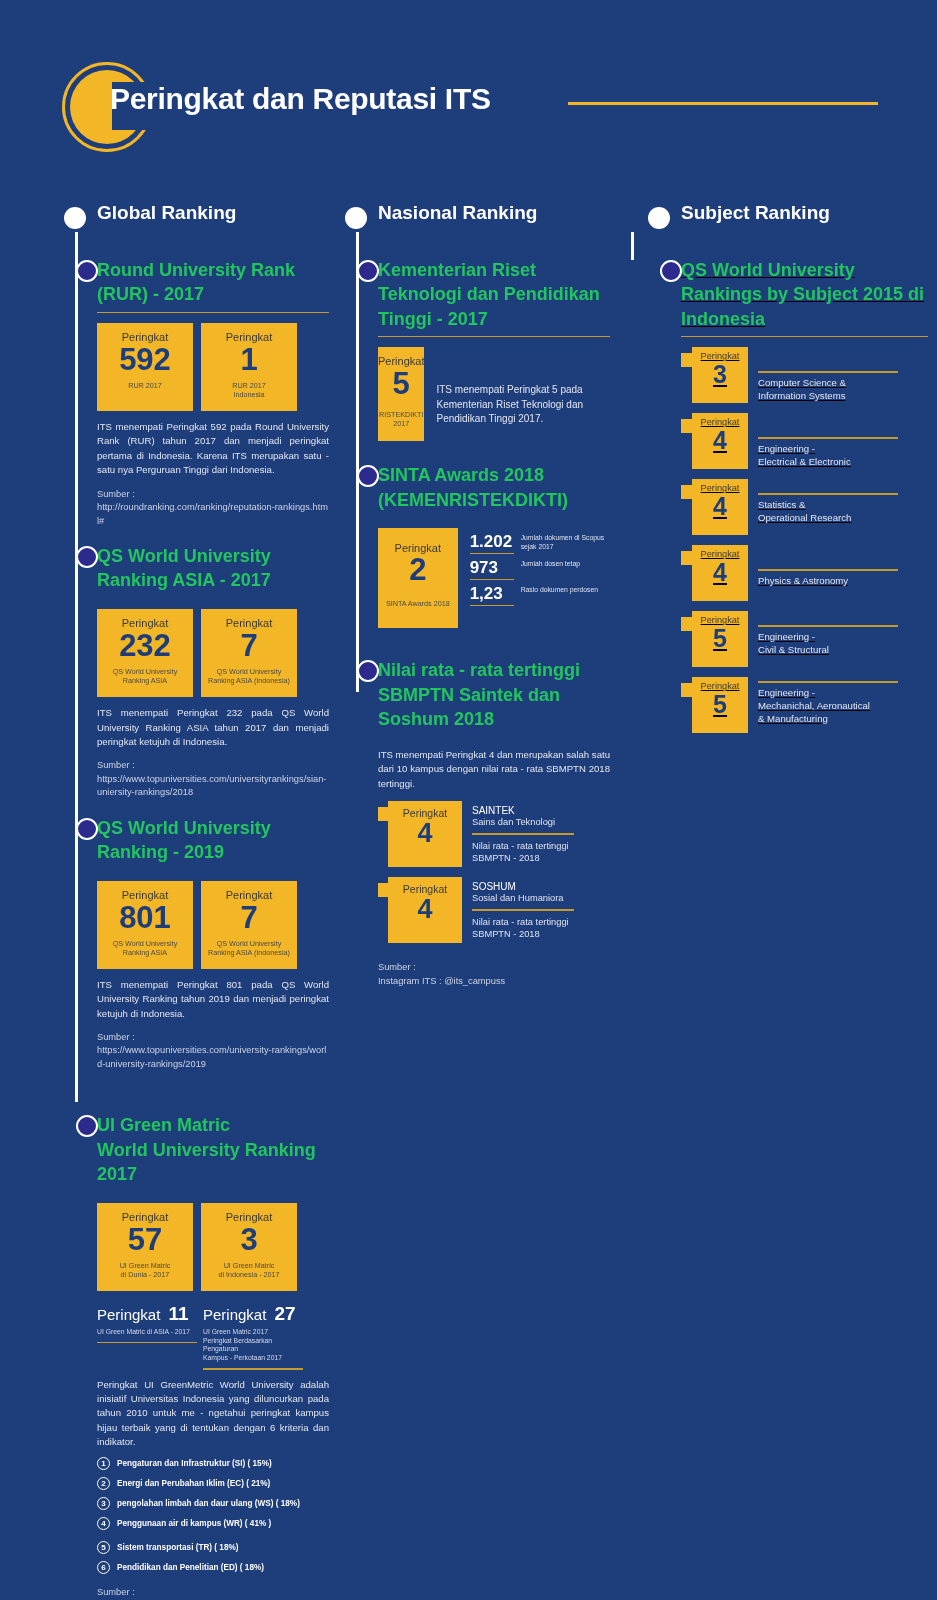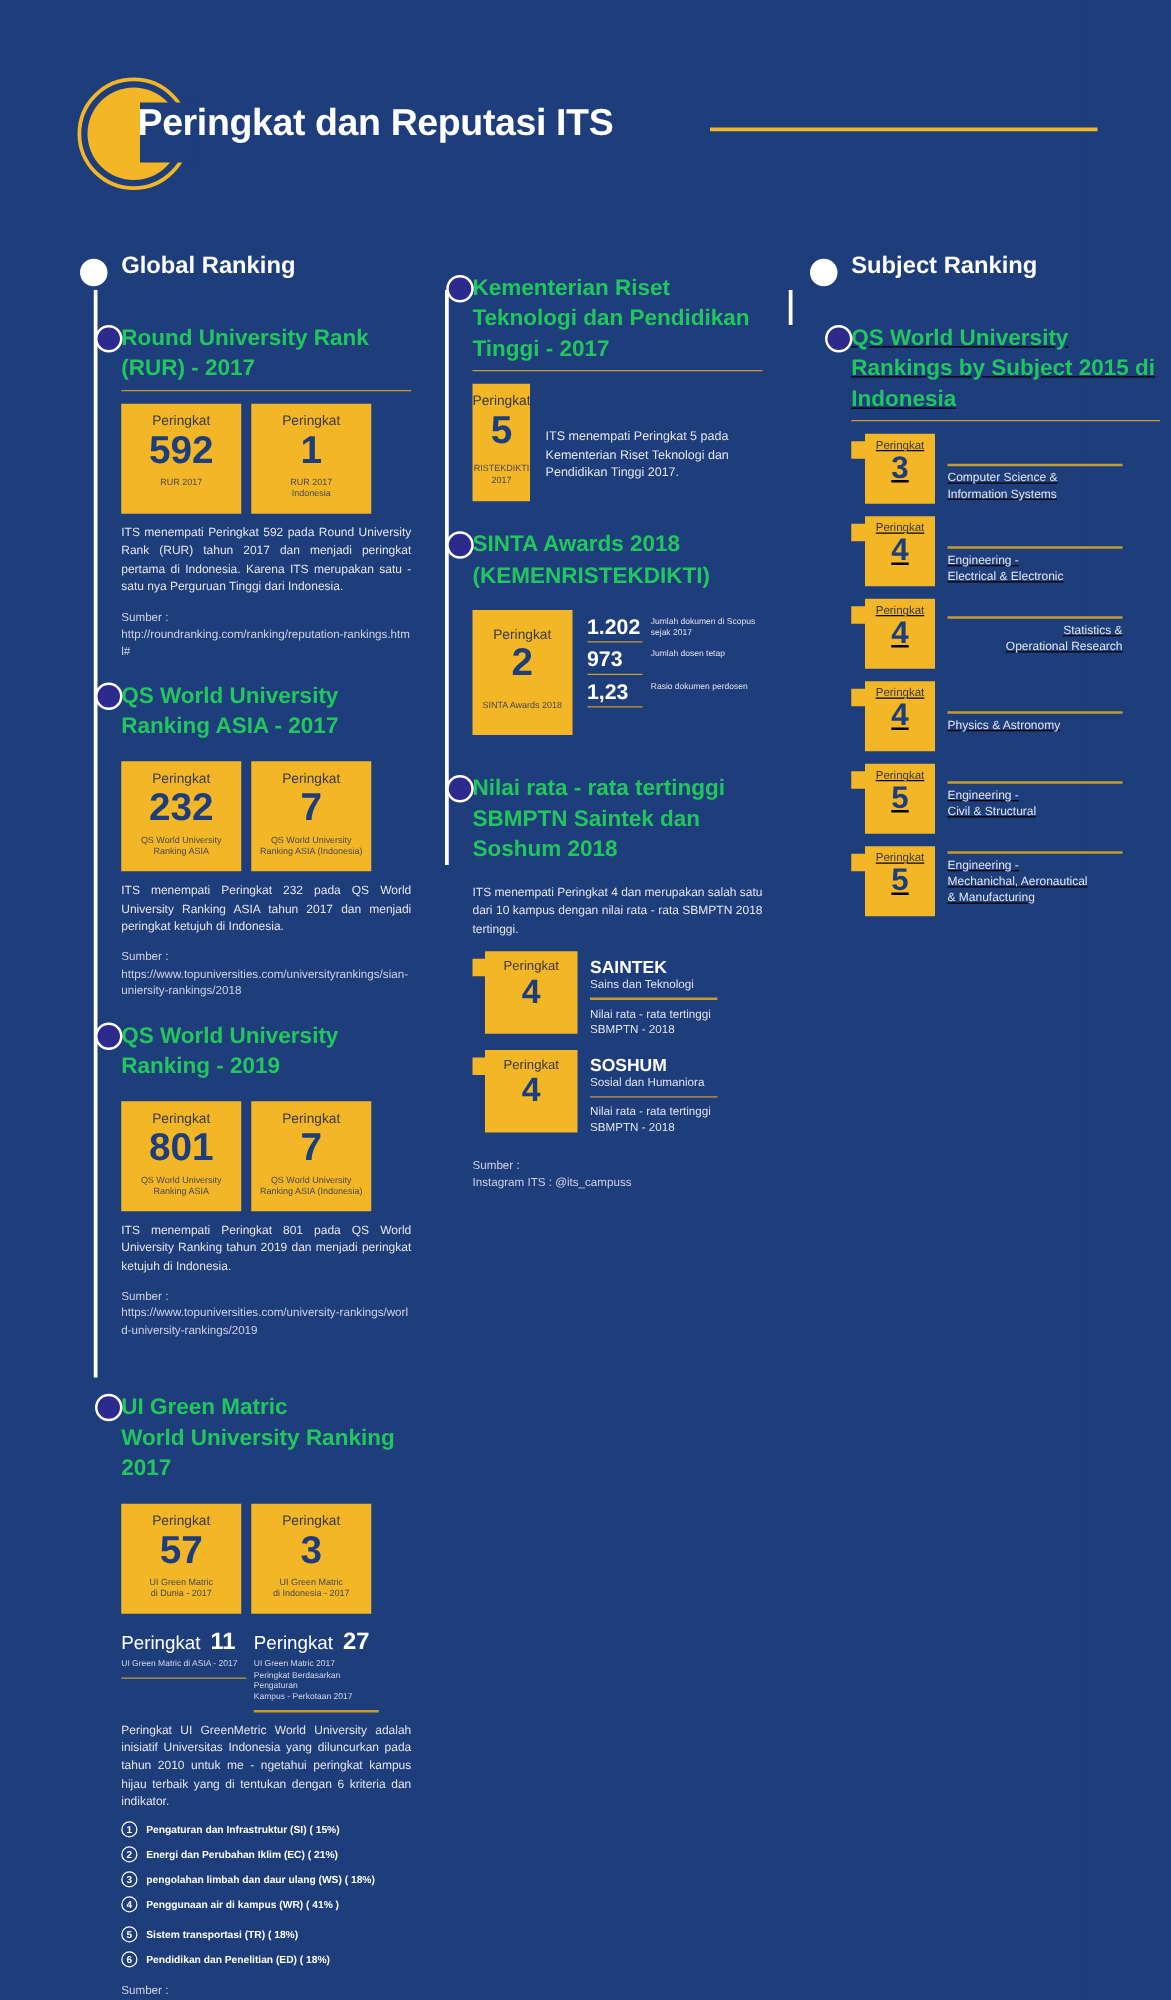--- a/index.html
+++ b/index.html
@@ -106,21 +106,21 @@
   .stat .txt { font-size: 6.8px; color: #dfe3f0; line-height: 1.3; padding-top: 2px; }
 
   
   .mini-row { display: flex; align-items: flex-start; margin-top: 10px; }
   .mini-sq { width: 14px; height: 14px; background: #f2b626; margin-top: 6px; margin-right: -4px; }
   .mini-card { background: #f2b626; width: 74px; height: 66px;
     display: flex; flex-direction: column; align-items: center; padding-top: 6px; }
   .mini-card .cap { font-size: 10.5px; color: #3a3a3a; }
   .mini-card .num { font-size: 27px; font-weight: bold; color: #1e3d7b; line-height: 1.05; }
   .mini-info { padding-left: 10px; padding-top: 4px; }
-  .mini-info .t1 { font-size: 14px; font-weight: bold; color: #ffffff; }
+  .mini-info .t1 { font-size: 10px; font-weight: normal; color: #ffffff; }
   .mini-info .t2 { font-size: 9.3px; color: #dfe3f0; margin-top: 1px; }
   .mini-info .rule { width: 102px; height: 1.5px; background: #c79a2e; margin: 6px 0 5px; }
   .mini-info .t3 { font-size: 9.3px; color: #dfe3f0; line-height: 1.35; }
 
   
   .subj-item { display: flex; align-items: flex-start; margin-top: 10px; }
   .subj-sq { width: 14px; height: 14px; background: #f2b626; margin-top: 6px; margin-right: -3px; }
   .subj-card { background: #f2b626; width: 56px; height: 56px;
     display: flex; flex-direction: column; align-items: center; padding-top: 4px; }
   .subj-card .cap { font-size: 9.2px; color: #3a3a3a; }
@@ -309,20 +309,24 @@
           <div class="ct">Pendidikan dan Penelitian (ED) ( 18%)</div>
         </div>
       </div>
 
       <div class="source" style="white-space:pre-line; margin-top:12px;">Sumber :
 https: http://greenmetric.ui.ac.id</div>
     </div>
   </div>
 
   <div class="col col-national">
+    <div class="col-head">
+      <div class="dot"></div>
+      <div class="lbl">Nasional Ranking</div>
+    </div>
 
     <div class="block" style="margin-top:18px;">
       <div class="node"></div>
       <h3>Kementerian Riset Teknologi dan Pendidikan Tinggi - 2017</h3>
       <div class="hrule"></div>
       <div class="kemen-row">
         <div class="card" style="height:94px;">
           <div class="cap">Peringkat</div>
           <div class="num">5</div>
           <div class="sub" style="margin-top:11px;">RISTEKDIKTI  2017</div>
@@ -438,21 +442,21 @@
       </div>
 
       <div class="subj-item">
         <div class="subj-sq"></div>
         <div class="subj-card">
           <div class="cap">Peringkat</div>
           <div class="num">4</div>
         </div>
         <div class="subj-label mid">
           <div class="rule"></div>
-          <div class="txt" style="white-space:pre-line;text-align:right;">Statistics &amp;
+          <div class="txt" style="white-space:pre-line;">Statistics &amp;
 Operational Research</div>
         </div>
       </div>
 
       <div class="subj-item">
         <div class="subj-sq"></div>
         <div class="subj-card">
           <div class="cap">Peringkat</div>
           <div class="num">4</div>
         </div>

